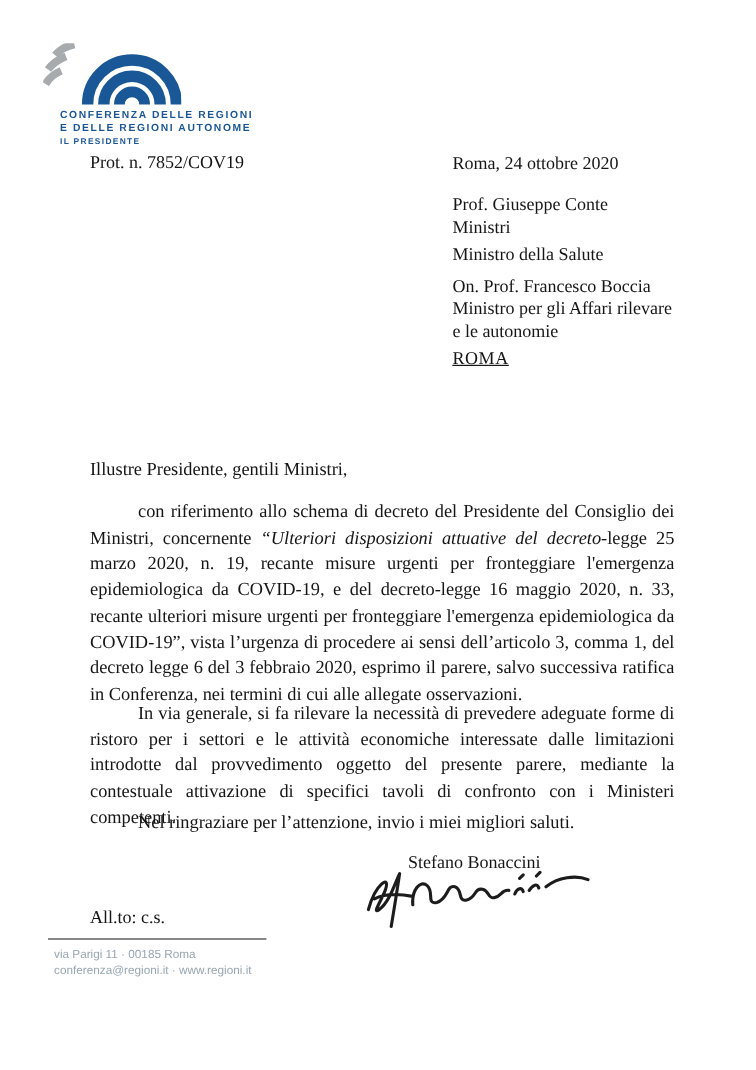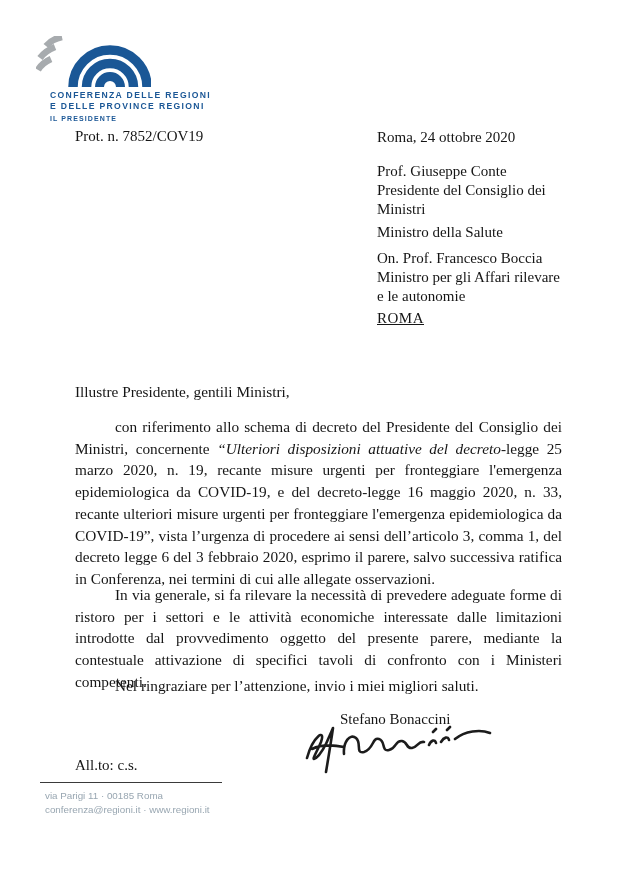--- a/index.html
+++ b/index.html
@@ -54,32 +54,31 @@
     </g>
     <g stroke="#1a5796" fill="none">
       <path d="M37,51 A37,37 0 0 1 111,51" stroke-width="9.5"></path>
       <path d="M50.5,51 A23.5,23.5 0 0 1 97.5,51" stroke-width="9.5"></path>
       <path d="M63.5,51 A10.5,10.5 0 0 1 84.5,51" stroke-width="9"></path>
     </g>
   </svg>
 
   <div class="logo-text">
     <div class="org-line">CONFERENZA DELLE REGIONI</div>
-    <div class="org-line">E DELLE PROVINCE REGIONI</div>
+    <div class="org-line">E DELLE REGIONI AUTONOME</div>
     <div class="org-sub">IL PRESIDENTE</div>
   </div>
 
   <div class="prot">Prot. n. 7852/COV19</div>
 
   <div class="right-col">
     <div class="date">Roma, 24 ottobre 2020</div>
 
     <div class="recipient r1">
       <div>Prof. Giuseppe Conte</div>
-      <div>Presidente del Consiglio dei</div>
       <div>Ministri</div>
     </div>
 
     <div class="recipient r2">
       <div>Ministro della Salute</div>
     </div>
 
     <div class="recipient r3">
       <div>On. Prof. Francesco Boccia</div>
       <div>Ministro per gli Affari rilevare</div>

